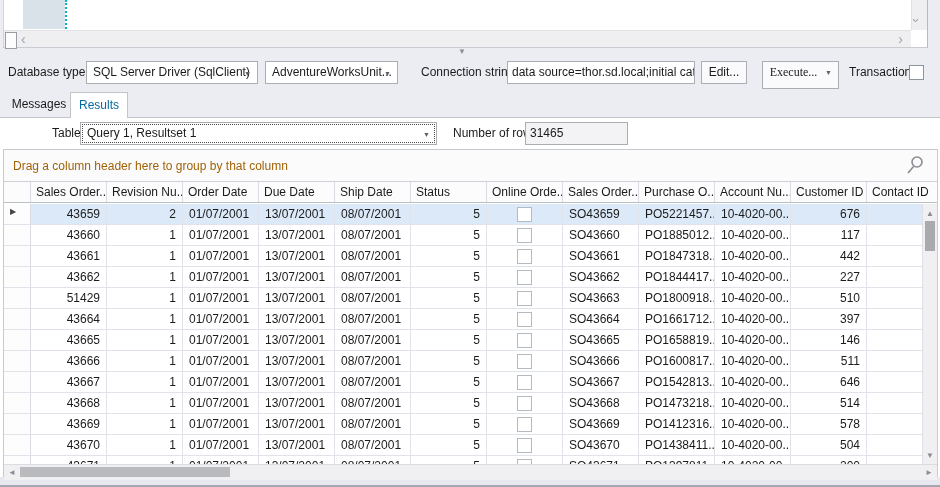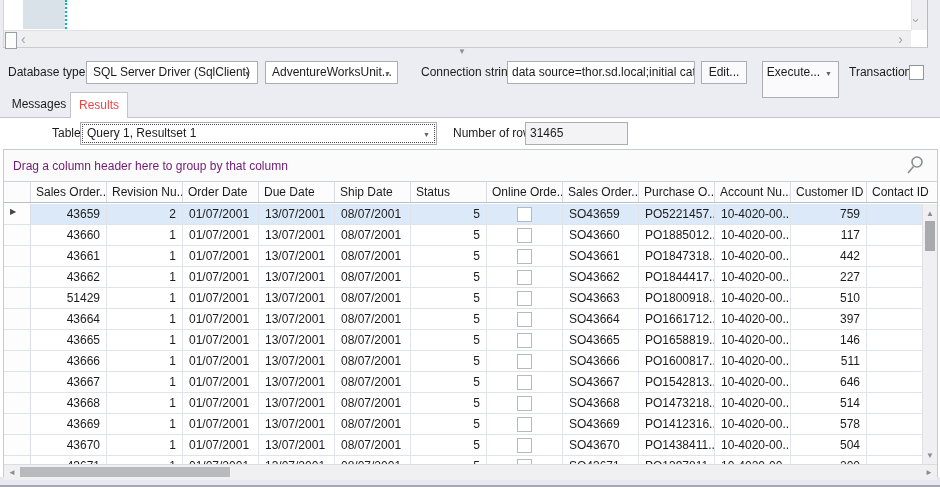--- a/index.html
+++ b/index.html
@@ -27,30 +27,30 @@
   .toolbar-lbl{top:61px;}
   .combo,.tb,.btn{background:#fff;border:1px solid #abadb3;line-height:21px;white-space:nowrap;overflow:hidden;}
   .combo{padding:0 18px 0 6px;}
   .combo .arr{position:absolute;right:6px;top:0;line-height:23px;font-size:7px;color:#5f6267;}
   .tb{padding:0 4px;}
   .btn{background:#fafafc;text-align:center;cursor:default;}
   .chk{background:#fff;border:1px solid #8f959d;}
 
   
   .tab{top:92px;height:25px;text-align:center;line-height:25px;cursor:default;}
-  .tab.active{background:#fff;border:1px solid #c3c4ca;border-bottom:none;height:26px;color:#ef4444;z-index:5;}
+  .tab.active{background:#fff;border:1px solid #c3c4ca;border-bottom:none;height:26px;color:#0369a1;z-index:5;}
   .tab-content{left:0;top:117px;width:940px;height:360px;background:#fff;border-top:1px solid #c3c4ca;}
 
   
   .focus-combo{outline:1px dotted #4a4a4a;outline-offset:-3px;}
   .rows-box{background:#f3f3f5;}
 
   
   .grid{left:3px;top:31px;width:935px;height:329px;background:#fff;border:1px solid #c6cad1;border-bottom:none;}
-  .group-panel{left:0;top:0;right:0;height:32px;background:#fbfbfc;border-bottom:1px solid #cdd1d7;line-height:32px;padding-left:9px;color:#701a75;}
+  .group-panel{left:0;top:0;right:0;height:32px;background:#fbfbfc;border-bottom:1px solid #cdd1d7;line-height:32px;padding-left:9px;color:#a16207;}
   .search-ic{position:absolute;right:12px;top:5px;width:20px;height:22px;}
   .gh-row{left:0;top:32px;right:0;height:21px;display:flex;background:#fcfcfd;border-bottom:1px solid #b9bfc7;overflow:hidden;}
   .gh-cell{flex:0 0 76px;width:76px;box-sizing:border-box;border-right:1px solid #d9dde3;padding:3px 5px 0;white-space:nowrap;overflow:hidden;}
   .gh-corner{flex:0 0 27px;width:27px;}
   .g-rows{left:0;top:54px;right:0;height:260px;overflow:hidden;}
   .g-row{display:flex;height:21px;box-sizing:border-box;border-bottom:1px solid #e0e4ea;background:#fff;}
   .g-row.sel{background:#dbe9f8;}
   .g-cell{flex:0 0 76px;width:76px;box-sizing:border-box;border-right:1px solid #e0e4ea;padding:3px 6px 0;white-space:nowrap;overflow:hidden;}
   .g-rowhdr{flex:0 0 27px;width:27px;background:#fdfdfe;border-right:1px solid #d9dde3;padding:3px 0 0 6px;font-size:8px;color:#444;}
   .num{text-align:right;}
@@ -92,21 +92,21 @@
     <span>SQL Server Driver (SqlClient)</span>
     <span class="arr">▼</span>
   </div>
   <div class="abs combo toolbar-lbl" style="left:265px;width:133px;height:23px;">
     <span>AdventureWorksUnit...</span>
     <span class="arr">▼</span>
   </div>
   <div class="abs lbl toolbar-lbl" style="left:421px;">Connection string</div>
   <div class="abs tb toolbar-lbl" style="left:507px;width:188px;height:23px;">data source=thor.sd.local;initial catalo</div>
   <div class="abs btn toolbar-lbl" style="left:701px;width:46px;height:23px;">Edit...</div>
-  <div class="abs btn toolbar-lbl" style="left:762px;width:77px;height:37px;padding-right:14px;">
+  <div class="abs btn toolbar-lbl" style="left:762px;width:77px;height:28px;padding-right:14px;font-family:Liberation Serif, serif;">
     <span>Execute...</span>
     <span class="arr" style="position:absolute;right:6px;top:0;line-height:23px;font-size:7px;color:#5f6267;">▼</span>
   </div>
   <div class="abs lbl toolbar-lbl" style="left:849px;">Transaction</div>
   <div class="abs chk" style="left:909px;top:65px;width:15px;height:15px;"></div>
 
   <div class="abs tab" style="left:8px;width:62px;">Messages</div>
   <div class="abs tab active" style="left:70px;width:58px;">Results</div>
 
   <div class="abs tab-content">
@@ -147,21 +147,21 @@
             <div class="g-cell">01/07/2001</div>
             <div class="g-cell">13/07/2001</div>
             <div class="g-cell">08/07/2001</div>
             <div class="g-cell num">5</div>
             <div class="g-cell chkcell">
               <span class="cellchk"></span>
             </div>
             <div class="g-cell">SO43659</div>
             <div class="g-cell">PO5221457...</div>
             <div class="g-cell">10-4020-00...</div>
-            <div class="g-cell num">759</div>
+            <div class="g-cell num">676</div>
             <div class="g-cell num">37</div>
           </div>
           <div class="g-row">
             <div class="g-cell g-rowhdr"></div>
             <div class="g-cell num">43660</div>
             <div class="g-cell num">1</div>
             <div class="g-cell">01/07/2001</div>
             <div class="g-cell">13/07/2001</div>
             <div class="g-cell">08/07/2001</div>
             <div class="g-cell num">5</div>

